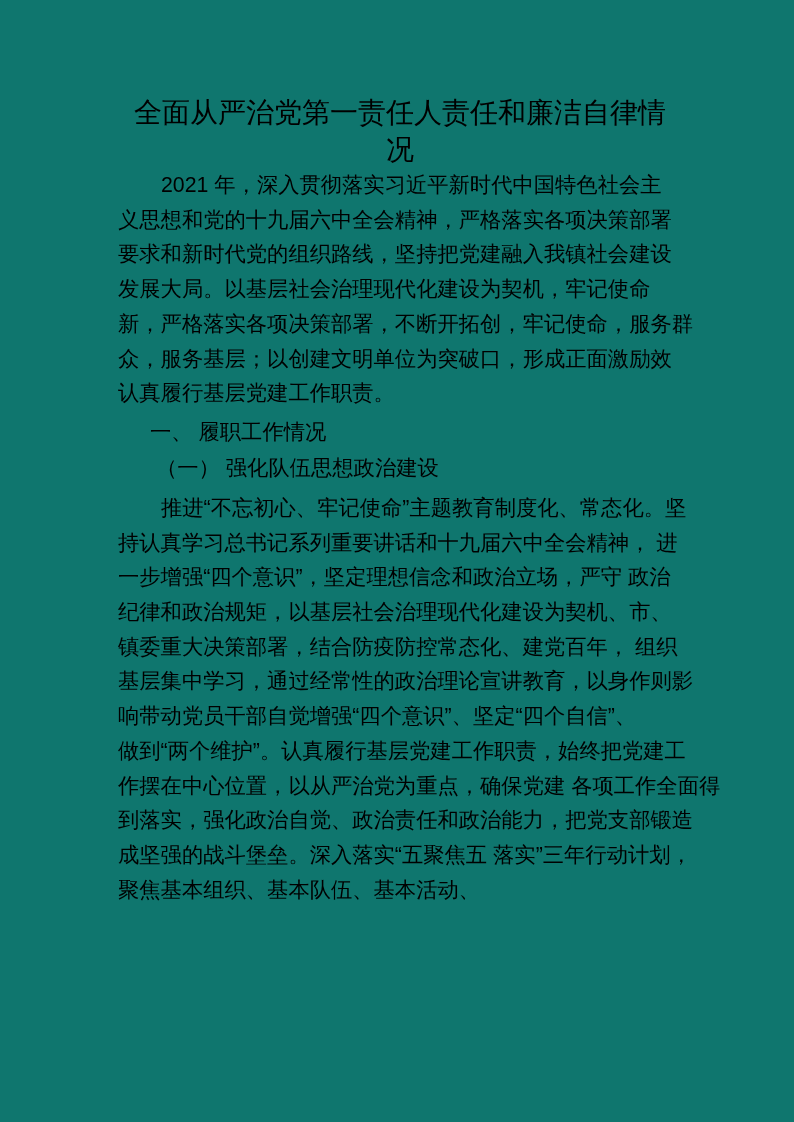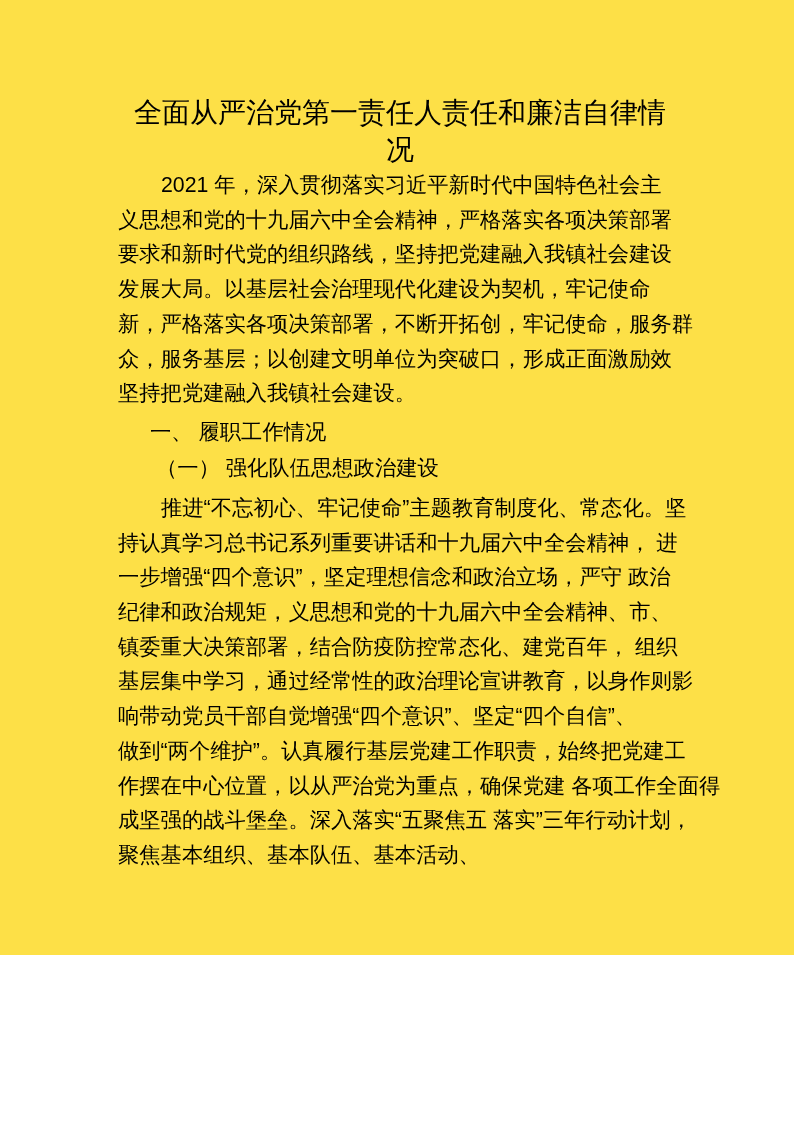--- a/index.html
+++ b/index.html
@@ -3,22 +3,22 @@
 <meta charset="utf-8">
 <style>
   html, body {
     margin: 0;
     padding: 0;
     background: #ffffff;
   }
   .page {
     position: relative;
     width: 794px;
-    height: 955px;
-    background: #fde047;
+    height: 1122px;
+    background: #0f766e;
     color: #000000;
     font-family: "Liberation Sans", sans-serif;
     overflow: hidden;
   }
   .content {
     position: absolute;
     left: 118px;
     top: 94px;
     width: 564px;
   }
@@ -70,34 +70,35 @@
       <div class="title-line">况</div>
     </h1>
 
     <div class="para first">
       <div class="line indent">2021 年，深入贯彻落实习近平新时代中国特色社会主</div>
       <div class="line">义思想和党的十九届六中全会精神，严格落实各项决策部署</div>
       <div class="line">要求和新时代党的组织路线，坚持把党建融入我镇社会建设</div>
       <div class="line">发展大局。以基层社会治理现代化建设为契机，牢记使命</div>
       <div class="line">新，严格落实各项决策部署，不断开拓创，牢记使命，服务群</div>
       <div class="line">众，服务基层；以创建文明单位为突破口，形成正面激励效</div>
-      <div class="line">坚持把党建融入我镇社会建设。</div>
+      <div class="line">认真履行基层党建工作职责。</div>
     </div>
 
     <div class="heading level-1">一、 履职工作情况</div>
     <div class="heading level-2">（一） 强化队伍思想政治建设</div>
 
     <div class="para second">
       <div class="line indent">推进“不忘初心、牢记使命”主题教育制度化、常态化。坚</div>
       <div class="line">持认真学习总书记系列重要讲话和十九届六中全会精神， 进</div>
       <div class="line">一步增强“四个意识”，坚定理想信念和政治立场，严守 政治</div>
-      <div class="line">纪律和政治规矩，义思想和党的十九届六中全会精神、市、</div>
+      <div class="line">纪律和政治规矩，以基层社会治理现代化建设为契机、市、</div>
       <div class="line">镇委重大决策部署，结合防疫防控常态化、建党百年， 组织</div>
       <div class="line">基层集中学习，通过经常性的政治理论宣讲教育，以身作则影</div>
       <div class="line">响带动党员干部自觉增强“四个意识”、坚定“四个自信”、</div>
       <div class="line">做到“两个维护”。认真履行基层党建工作职责，始终把党建工</div>
       <div class="line">作摆在中心位置，以从严治党为重点，确保党建 各项工作全面得</div>
+      <div class="line">到落实，强化政治自觉、政治责任和政治能力，把党支部锻造</div>
       <div class="line">成坚强的战斗堡垒。深入落实“五聚焦五 落实”三年行动计划，</div>
       <div class="line">聚焦基本组织、基本队伍、基本活动、</div>
     </div>
 
   </div>
 </div>
 
 </body></html>

